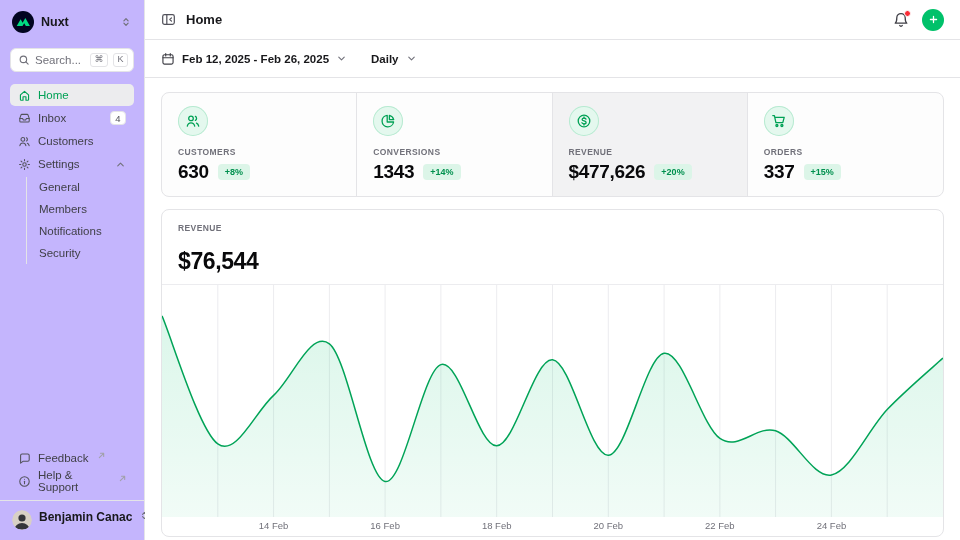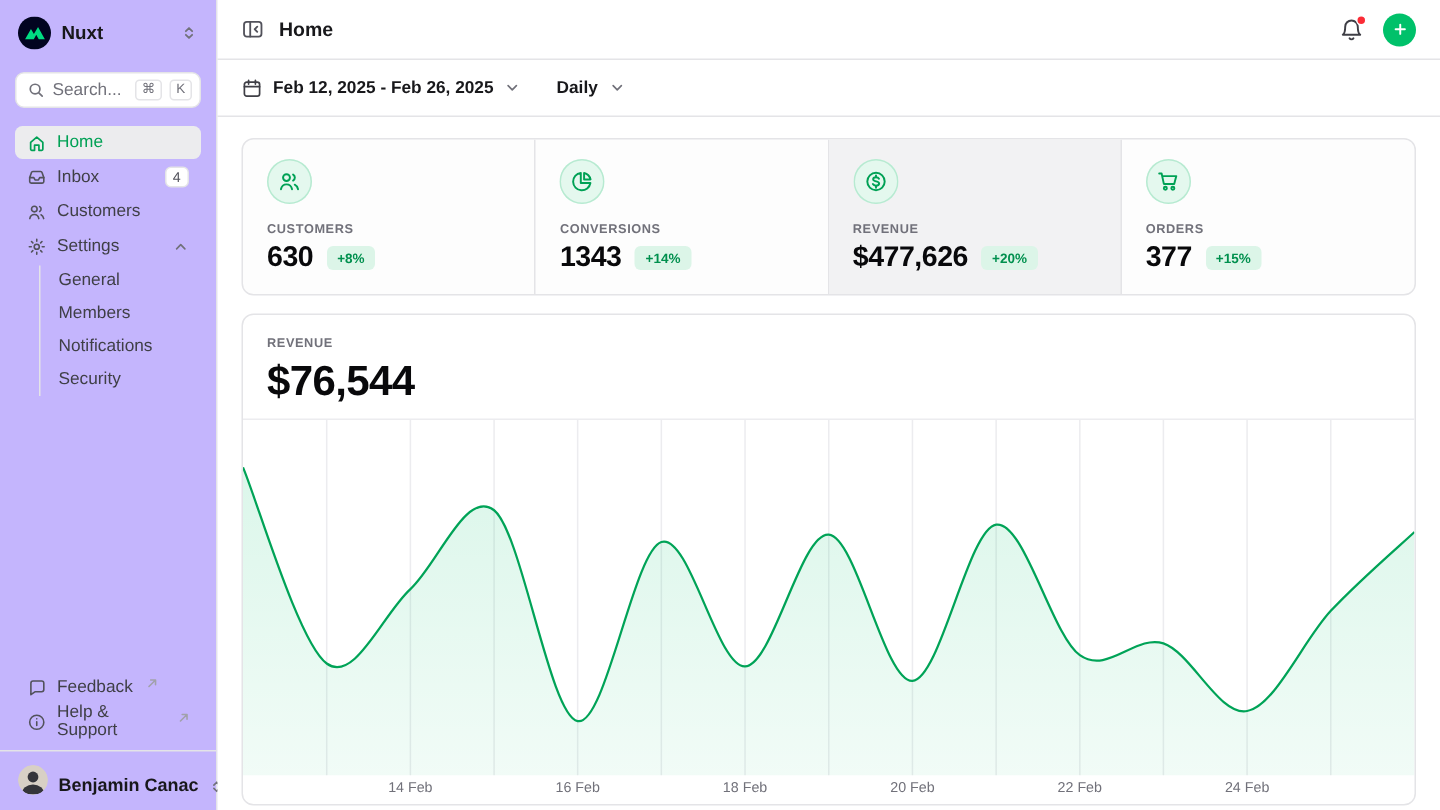--- a/index.html
+++ b/index.html
@@ -73,21 +73,21 @@
     font-size: 11.5px; font-weight: 500; color: #3f3f46;
     border-radius: 5px; cursor: pointer;
   }
 
   .sidebar-bottom { margin-top: auto; display: flex; flex-direction: column; gap: 1px; }
   .ext-arrow { color: #a1a1aa; margin-left: 2px; margin-bottom: 6px; }
   .user-section {
     border-top: 1px solid #e4e4e7;
     margin: 7px -10px 0; padding: 7px 10px 2px;
   }
-  .user-row { display: flex; align-items: flex-end; gap: 7px; padding: 2px 2px; cursor: pointer; }
+  .user-row { display: flex; align-items: flex-start; gap: 7px; padding: 2px 2px; cursor: pointer; }
   .user-name { font-size: 12px; font-weight: 600; color: #18181b; white-space: nowrap; }
   .user-caret { margin-left: auto; color: #71717a; }
   .avatar { width: 20px; height: 20px; border-radius: 50%; overflow: hidden; flex: none; }
 
   
   .main { flex: 1; display: flex; flex-direction: column; min-width: 0; background: #fff; }
   .header {
     height: 40px; border-bottom: 1px solid #e4e4e7;
     display: flex; align-items: center; gap: 10px; padding: 0 16px; flex: none;
   }
@@ -141,21 +141,21 @@
     background: #dcf5e8; border-radius: 4px; padding: 3px 7px;
   }
 
   .chart-card {
     margin-top: 12px; border: 1px solid #e4e4e7; border-radius: 8px;
     background: #fff; height: 328px; flex: none;
     display: flex; flex-direction: column; overflow: hidden;
   }
   .chart-header { padding: 13px 16px 9px; border-bottom: 1px solid #ececef; }
   .chart-label { font-size: 8.5px; font-weight: 600; letter-spacing: 0.4px; color: #71717a; }
-  .chart-value { margin-top: 5px; font-size: 28px; font-weight: 700; letter-spacing: -0.4px; color: #09090b; }
+  .chart-value { margin-top: 15px; font-size: 23px; font-weight: 700; letter-spacing: -0.4px; color: #09090b; }
   .chart-plot { flex: 1; position: relative; min-height: 0; }
   .chart-plot svg.plot { position: absolute; inset: 0; width: 100%; height: 100%; }
   .chart-xaxis { height: 19px; position: relative; flex: none; }
   .x-tick {
     position: absolute; top: 3px; transform: translateX(-50%);
     font-size: 9.5px; color: #71717a; white-space: nowrap;
   }
 </style>
 </head>
 <body>
@@ -407,21 +407,21 @@
       <div class="stat">
         <span class="stat-icon">
           <svg width="16" height="16" viewBox="0 0 16 16" fill="none" stroke="currentColor" stroke-width="1.3" stroke-linecap="round" stroke-linejoin="round">
             <path d="M1.8 2.6h1.6l1.5 7h6.9l1.4-5.2H4.3"></path>
             <circle cx="5.9" cy="12.5" r="1"></circle>
             <circle cx="10.9" cy="12.5" r="1"></circle>
           </svg>
         </span>
         <div class="stat-label">ORDERS</div>
         <div class="stat-value-row">
-          <span class="stat-value">377</span>
+          <span class="stat-value">337</span>
           <span class="delta-badge">+15%</span>
         </div>
       </div>
     </section>
 
     <section class="chart-card">
       <div class="chart-header">
         <div class="chart-label">REVENUE</div>
         <div class="chart-value">$76,544</div>
       </div>

